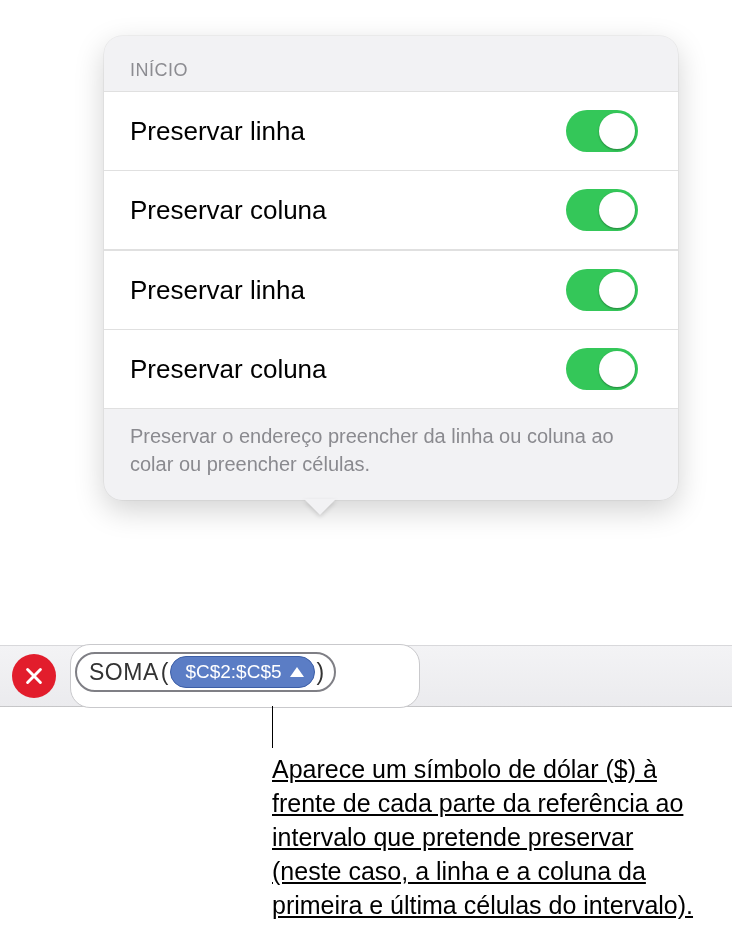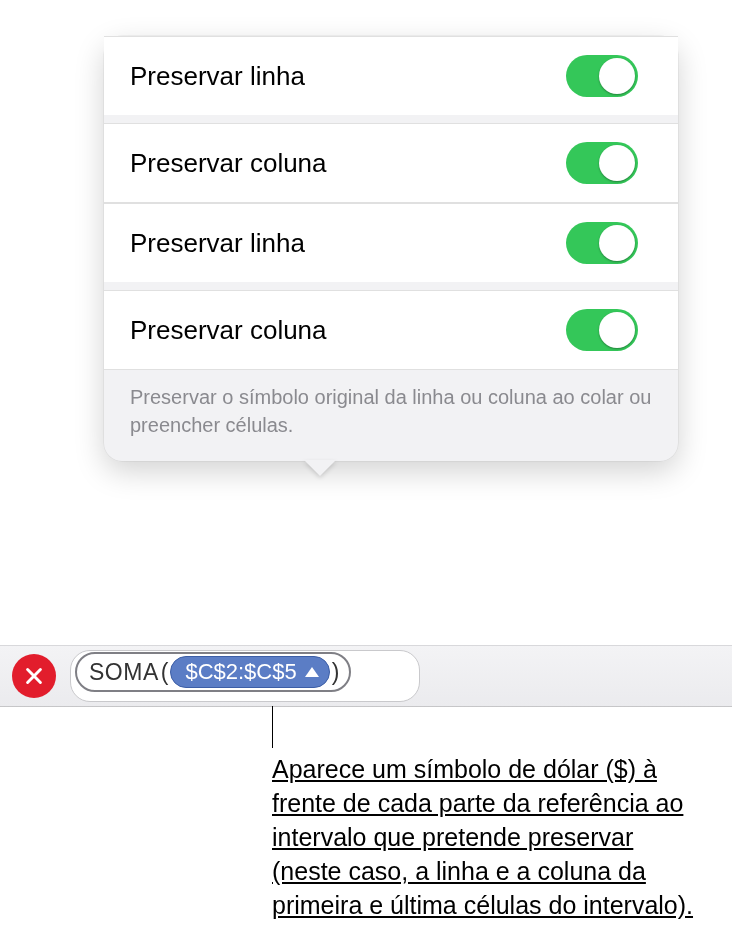--- a/index.html
+++ b/index.html
@@ -46,21 +46,21 @@
     background: #ffffff;
     display: flex;
     align-items: center;
     justify-content: space-between;
     padding: 18px 40px 18px 26px;
     font-size: 26px;
     color: #000;
     border-top: 0.5px solid rgba(0,0,0,0.12);
   }
   .row:first-of-type { border-top: 0.5px solid rgba(0,0,0,0.12); }
-  .group .row + .row { border-top: 0.5px solid rgba(0,0,0,0.12); margin-top: 8px; }
+  .group .row + .row { border-top: 0.5px solid rgba(0,0,0,0.12); }
   .group .row:last-child { border-bottom: 0.5px solid rgba(0,0,0,0.12); }
   .group { }
 
   .hint {
     font-size: 20px;
     color: #8a8a8f;
     padding: 14px 26px 0 26px;
     line-height: 1.38;
   }
 
@@ -102,36 +102,36 @@
     background: #e21d2c;
     display: flex; align-items: center; justify-content: center;
     flex: 0 0 auto;
   }
   .close-btn svg { width: 22px; height: 22px; }
 
   .formula {
     background: #ffffff;
     border: 1px solid #c9c9cc;
     border-radius: 20px;
-    height: 52px;
+    height: 64px;
     min-width: 350px;
     display: flex;
     align-items: center;
     padding: 0 4px 8px 4px;
   }
   .range-chip {
     display: flex;
     align-items: center;
     height: 32px;
     background: #5b7dc5;
     border:1px solid #3c5ea6;
     color: #fff;
     border-radius: 16px;
     padding: 0 10px 0 14px;
-    font-size: 22px;
+    font-size: 19px;
     font-weight: 500;
     gap: 8px;
   }
   .tri-up {
     width: 0; height: 0;
     border-left: 7px solid transparent;
     border-right: 7px solid transparent;
     border-bottom: 10px solid #fff;
   }
   .func-outer {
@@ -181,20 +181,21 @@
       <span class="range-chip">
         <span>$C$2:$C$5</span>
         <span class="tri-up"></span>
       </span>
       <span class="rp">)</span>
     </div>
   </div>
 </div>
 
 <div class="popover">
+  <div class="section-header">INÍCIO</div>
   <div class="group">
     <div class="row">
       <span>Preservar linha</span>
       <div class="toggle">
           <div class="knob"></div>
         </div>
     </div>
     <div class="row">
       <span>Preservar coluna</span>
       <div class="toggle">
@@ -211,17 +212,17 @@
         </div>
     </div>
     <div class="row">
       <span>Preservar coluna</span>
       <div class="toggle">
           <div class="knob"></div>
         </div>
     </div>
   </div>
 
-  <div class="hint">Preservar o símbolo original da linha ou coluna ao colar ou preencher células.</div>
+  <div class="hint">Preservar o endereço preencher da linha ou coluna ao colar ou preencher células.</div>
 </div>
 
 <div class="callout-line"></div>
 <div class="callout-text">Aparece um símbolo de dólar ($) à frente de cada parte da referência ao intervalo que pretende preservar (neste caso, a linha e a coluna da primeira e última células do intervalo).</div>
 
 </body></html>

